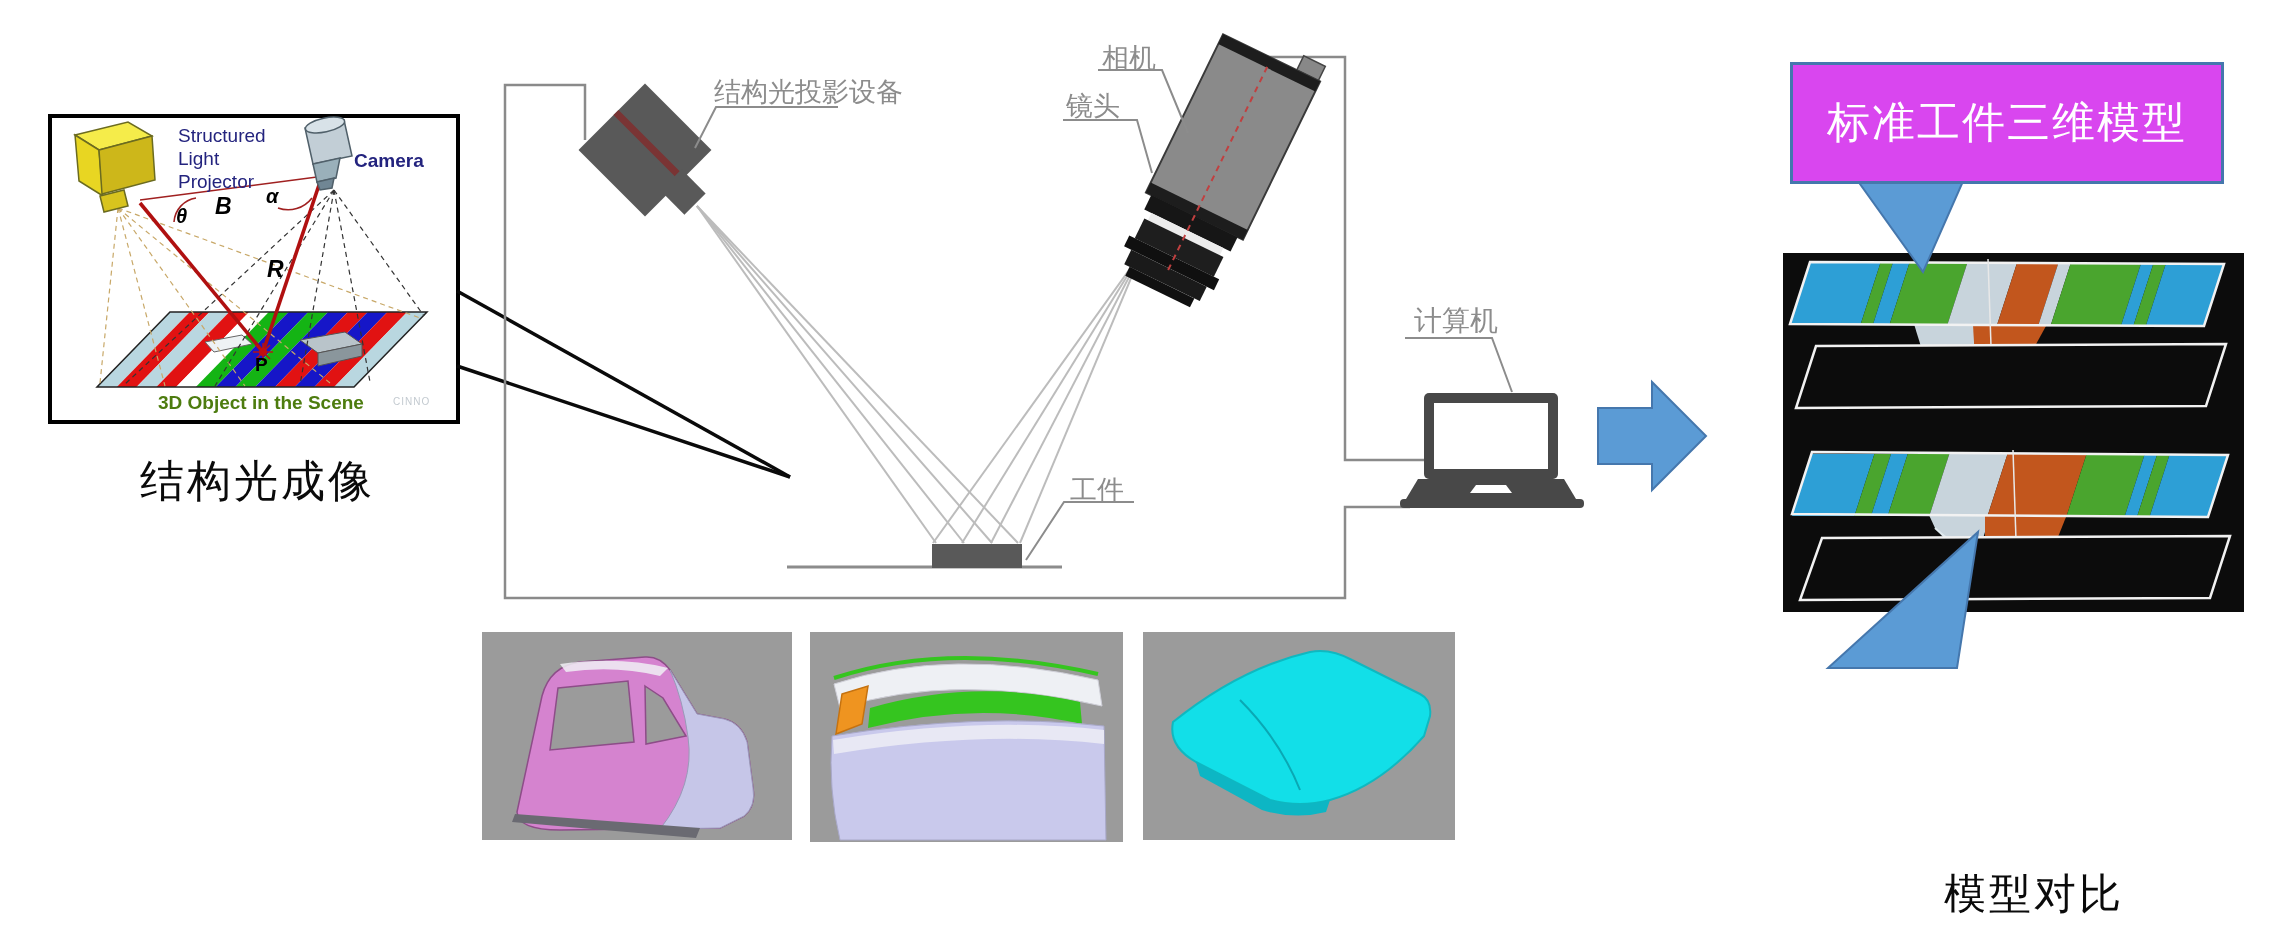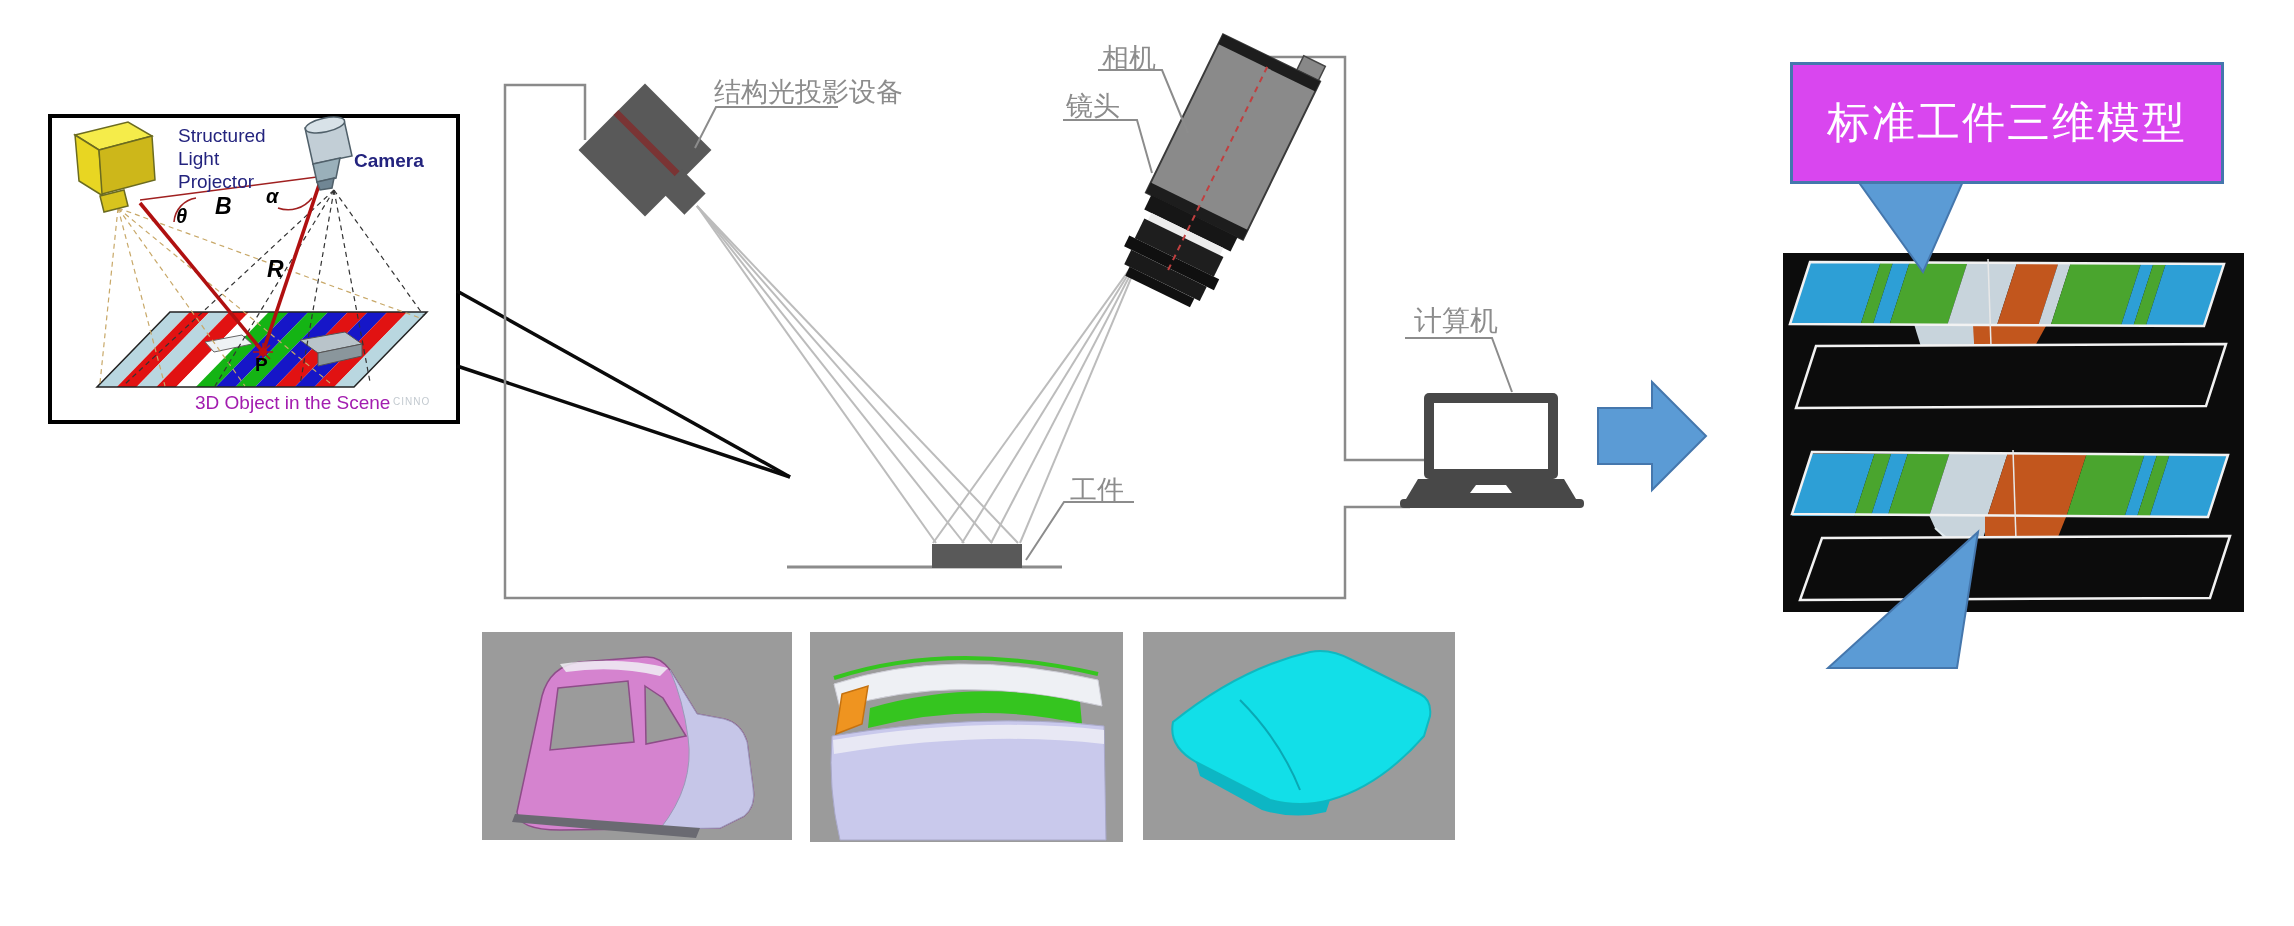--- a/index.html
+++ b/index.html
@@ -8,21 +8,21 @@
   svg.art{position:absolute;left:0;top:0;}
   .lbl{position:absolute;white-space:nowrap;}
   
   .l-structured{left:178px;top:124px;font-size:19px;font-weight:normal;color:#23237e;line-height:23px;}
   .l-camera-inset{left:354px;top:150px;font-size:19px;font-weight:bold;color:#23237e;}
   .l-b{left:215px;top:193px;font-size:23px;font-weight:bold;font-style:italic;color:#000;}
   .l-theta{left:176px;top:205px;font-size:20px;font-weight:bold;font-style:italic;color:#000;}
   .l-alpha{left:266px;top:185px;font-size:20px;font-weight:bold;font-style:italic;color:#000;}
   .l-r{left:267px;top:256px;font-size:23px;font-weight:bold;font-style:italic;color:#000;}
   .l-p{left:255px;top:354px;font-size:19px;font-weight:bold;color:#000;}
-  .l-object{left:158px;top:392px;font-size:19px;font-weight:normal;color:#a21caf;margin-left:37px;}
+  .l-object{left:158px;top:392px;font-size:19px;font-weight:bold;color:#4d7c0f;}
   .l-cinno{left:393px;top:396px;font-size:10px;color:#c3cad0;letter-spacing:1px;}
   .l-inset-caption{left:140px;top:452px;font-size:44px;color:#0a0a0a;letter-spacing:3px;}
   
   .mid{color:#8c8c8c;font-size:27px;}
   .l-proj{left:714px;top:74px;}
   .l-cam{left:1102px;top:40px;}
   .l-lens{left:1066px;top:88px;}
   .l-comp{left:1414px;top:302px;font-size:28px;}
   .l-work{left:1070px;top:472px;}
   
@@ -266,25 +266,27 @@
   <div>Projector</div>
 </div>
 <div class="lbl l-camera-inset">Camera</div>
 <div class="lbl l-b">B</div>
 <div class="lbl l-theta">θ</div>
 <div class="lbl l-alpha">α</div>
 <div class="lbl l-r">R</div>
 <div class="lbl l-p">P</div>
 <div class="lbl l-object">3D Object in the Scene</div>
 <div class="lbl l-cinno">CINNO</div>
+<div class="lbl l-inset-caption">结构光成像</div>
 
 <div class="lbl mid l-proj">结构光投影设备</div>
 <div class="lbl mid l-cam">相机</div>
 <div class="lbl mid l-lens">镜头</div>
 <div class="lbl mid l-comp">计算机</div>
 <div class="lbl mid l-work">工件</div>
 
 <div class="callout callout-top">
   <span>标准工件三维模型</span>
 </div>
+<div class="lbl l-model-caption">模型对比</div>
 
 
 </div>
 
 </body></html>

